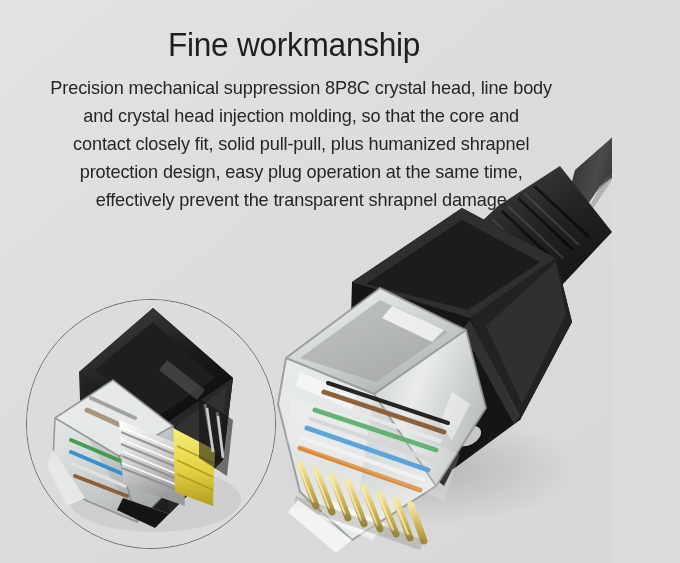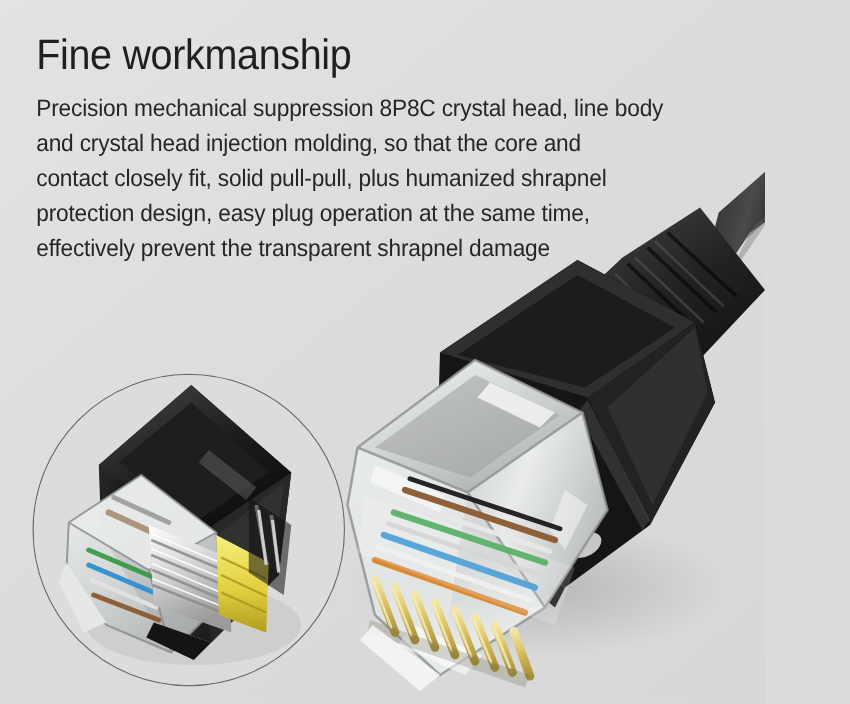--- a/index.html
+++ b/index.html
@@ -11,20 +11,21 @@
   body {
     font-family: "Liberation Sans", sans-serif;
   }
   .stage {
     position: relative;
     width: 612px;
     height: 563px;
     overflow: hidden;
     background: #dedede;
     background: linear-gradient(118deg, #e2e2e2 0%, #dcdcdc 42%, #d8d8d8 72%, #dcdcdc 100%);
+    text-align: center;
   }
 
   
   .text-block {
     position: absolute;
     left: 29px;
     top: 24px;
     width: 570px;
     z-index: 40;
   }

